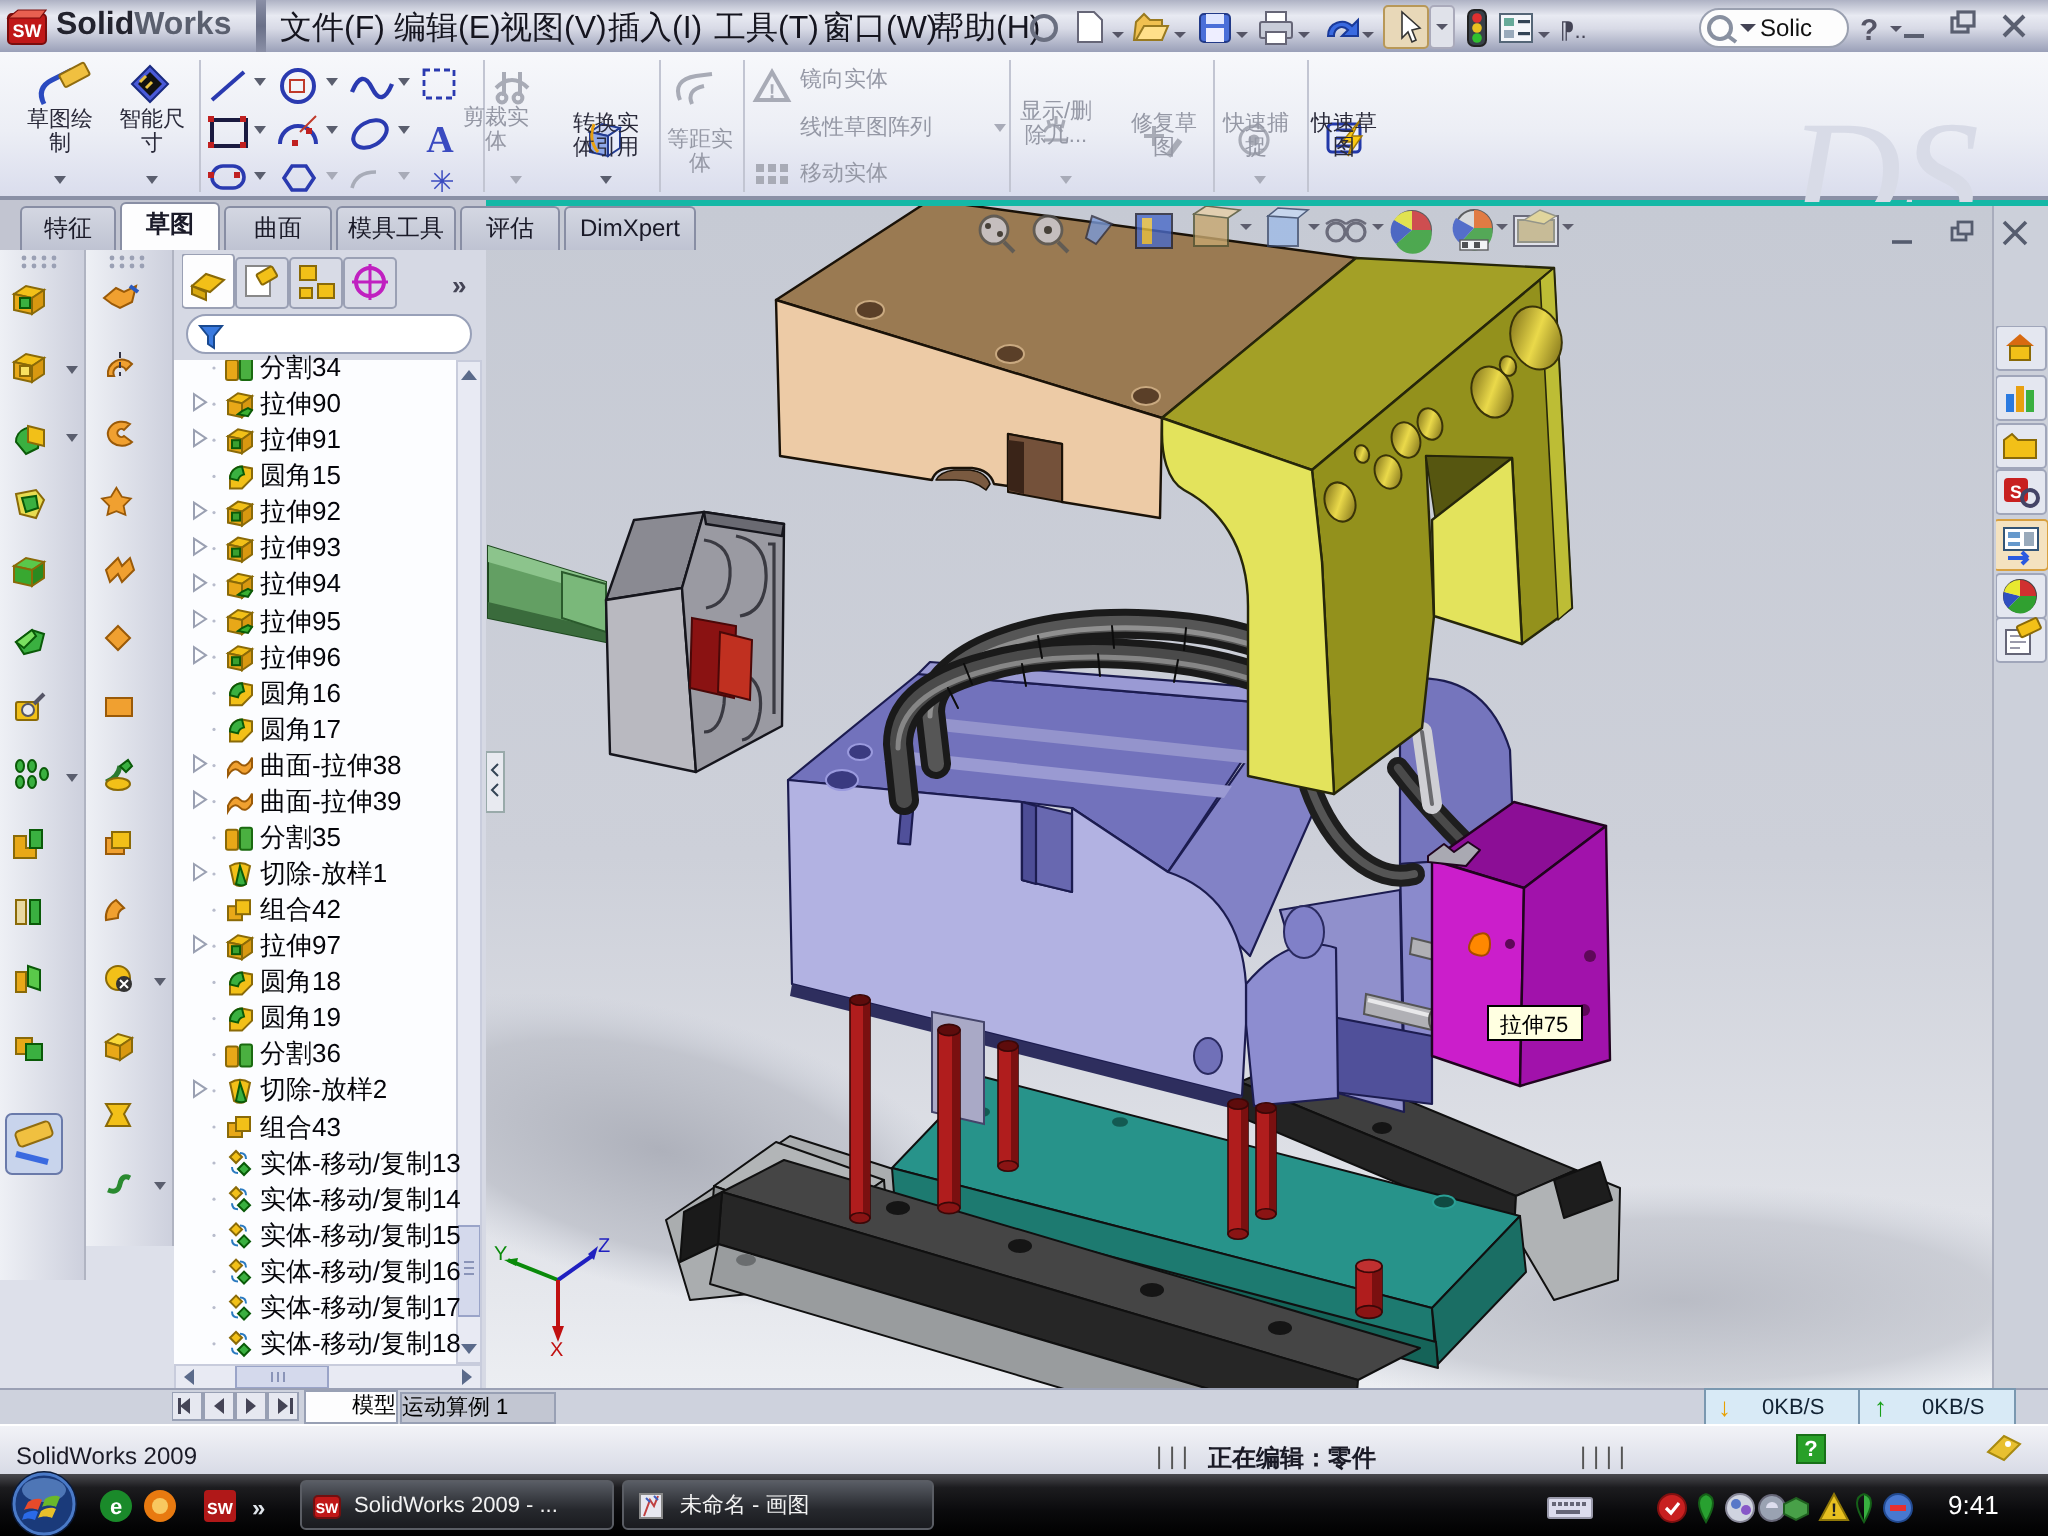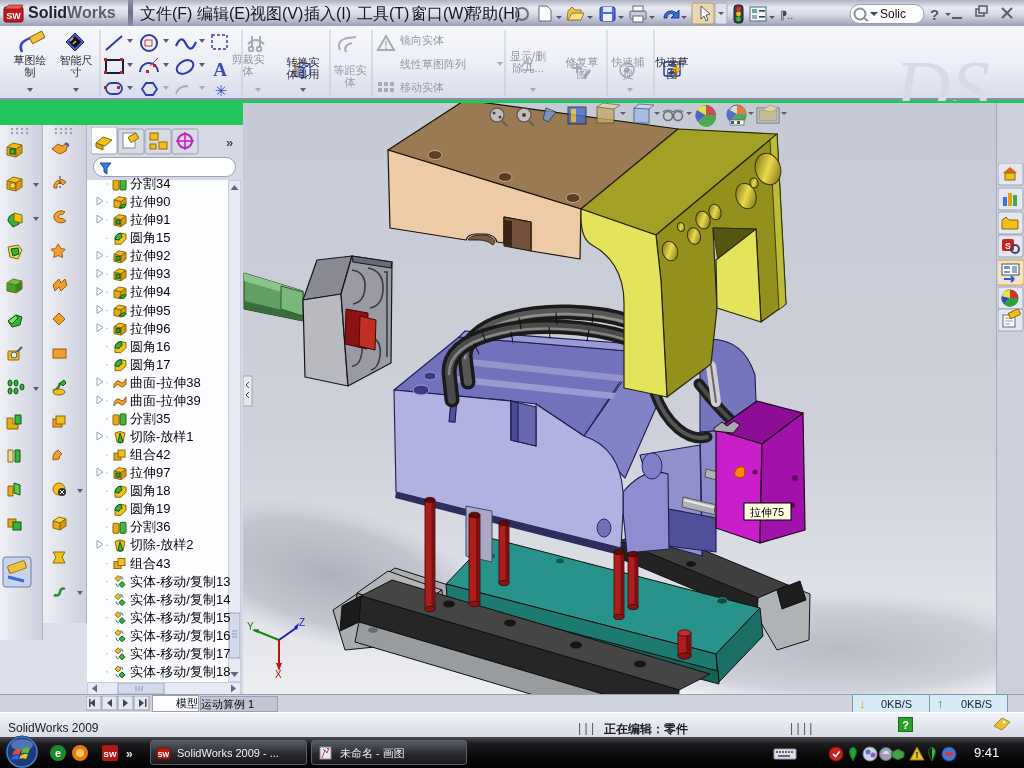--- a/index.html
+++ b/index.html
@@ -1,16 +1,16 @@
 <!DOCTYPE html>
 <html><head><meta charset="utf-8"><style>
 *{margin:0;padding:0;box-sizing:border-box}
 html,body{width:1024px;height:768px;overflow:hidden;font-family:"Liberation Sans",sans-serif}
 .abs{position:absolute}
-#page{position:relative;width:1024px;height:768px;background:#22c55e}
+#page{position:relative;width:1024px;height:768px;background:#14b8a6}
 
 #titlebar{position:absolute;left:0;top:0;width:1024px;height:26px;
  background:linear-gradient(180deg,#aeb2c4 0%,#e8eaf2 30%,#d8dae6 55%,#9aa0b8 100%);}
 #titlebar .menu{position:absolute;top:4px;font-size:16px;color:#15151f}
 
 #toolbar{position:absolute;left:0;top:26px;width:1024px;height:74px;
  background:linear-gradient(180deg,#f7f8fb 0%,#eceef5 55%,#dadded 100%);border-bottom:2px solid #8a90a6}
 .tbtxt{position:absolute;font-size:11px;color:#2a2a3a;text-align:center;line-height:12px;white-space:nowrap}
 .tbgray{color:#9598a5}
 .dn{position:absolute;width:0;height:0;border-left:3px solid transparent;border-right:3px solid transparent;border-top:4px solid #5a5e6e}
@@ -247,20 +247,36 @@
  <div class="dn" style="left:127px;top:60px"></div>
  <div class="dn dng" style="left:163px;top:60px"></div>
  <div class="dn dng" style="left:199px;top:60px"></div>
  <div class="dn dng" style="left:255px;top:62px"></div>
  <div class="dn" style="left:300px;top:62px"></div>
  <div class="dn dng" style="left:497px;top:36px"></div>
  <div class="dn dng" style="left:530px;top:62px"></div>
  <div class="dn dng" style="left:627px;top:62px"></div>
 </div>
 
+<div id="tabrow">
+ <div class="tab" style="left:10px;width:48px">特征</div>
+ <div class="tab tabact" style="left:60px;width:50px">草图</div>
+ <div class="tab" style="left:112px;width:54px">曲面</div>
+ <div class="tab" style="left:168px;width:60px">模具工具</div>
+ <div class="tab" style="left:230px;width:50px">评估</div>
+ <div class="tab" style="left:282px;width:66px">DimXpert</div>
+ <svg class="abs" style="left:942px;top:9px" width="92" height="16">
+  <g stroke="#555c6e" stroke-width="1.8" fill="none">
+   <line x1="4" y1="12" x2="14" y2="12"></line>
+   <rect x="34" y="5" width="7" height="6" stroke-width="1.4"></rect>
+          <rect x="37" y="2" width="7" height="6" stroke-width="1.4" fill="#c6c9d4"></rect>
+   <path d="M60,2 l11,11 M71,2 l-11,11"></path>
+  </g>
+ </svg>
+</div>
 
 <div id="lbg"></div>
 <div id="lcol1">
 <svg class="abs" style="left:0;top:0" width="43" height="515">
  <g fill="#9aa0b4">
           <circle cx="12" cy="4" r="1.2"></circle>
           <circle cx="17" cy="4" r="1.2"></circle>
           <circle cx="22" cy="4" r="1.2"></circle>
           <circle cx="27" cy="4" r="1.2"></circle>
           <circle cx="12" cy="8" r="1.2"></circle>

